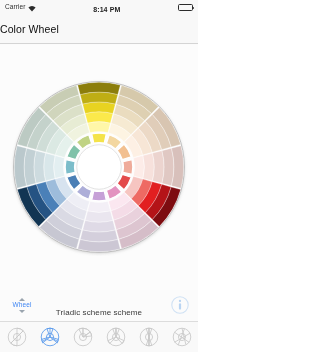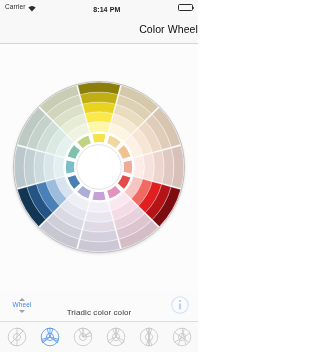--- a/index.html
+++ b/index.html
@@ -32,21 +32,21 @@
   .battery::after{
     content:"";position:absolute;right:-2.4px;top:2px;
     width:1.3px;height:2.6px;background:#2b2b2b;border-radius:0 1px 1px 0;
   }
   .battery-fill{width:100%;height:100%;background:#2b2b2b;border-radius:.5px;}
 
   
   .navbar{
     position:absolute;left:0;top:14px;width:198px;height:30px;
     background:#f8f8f8;border-bottom:.5px solid #d4d4d4;
-    display:flex;align-items:center;justify-content:flex-end;
+    display:flex;align-items:center;justify-content:flex-start;
     box-sizing:border-box;
   }
   .nav-title{font-size:10.5px;color:#0d0d0d;letter-spacing:.1px;}
 
   
   .content{
     position:absolute;left:0;top:44.5px;width:198px;height:245px;
     background:#fcfcfc;
   }
   .wheel-wrap{
@@ -208,21 +208,21 @@
   </div>
 
   <div class="accessory">
 
     <div class="wheel-stepper">
       <span class="chev chev-up"></span>
       <span class="stepper-label">Wheel</span>
       <span class="chev chev-dn"></span>
     </div>
 
-    <div class="scheme-caption">Triadic color color</div>
+    <div class="scheme-caption">Triadic scheme scheme</div>
 
     <div class="info-btn">
       <svg width="18" height="18" viewBox="0 0 18 18">
         <circle cx="9" cy="9" r="8.2" fill="none" stroke="#cfe1f4" stroke-width="1.1"></circle>
         <circle cx="9" cy="5" r="1.15" fill="#b9d4f2"></circle>
         <rect x="7.9" y="7.3" width="2.2" height="6.4" rx="1.1" fill="#b9d4f2"></rect>
       </svg>
     </div>
   </div>
 

